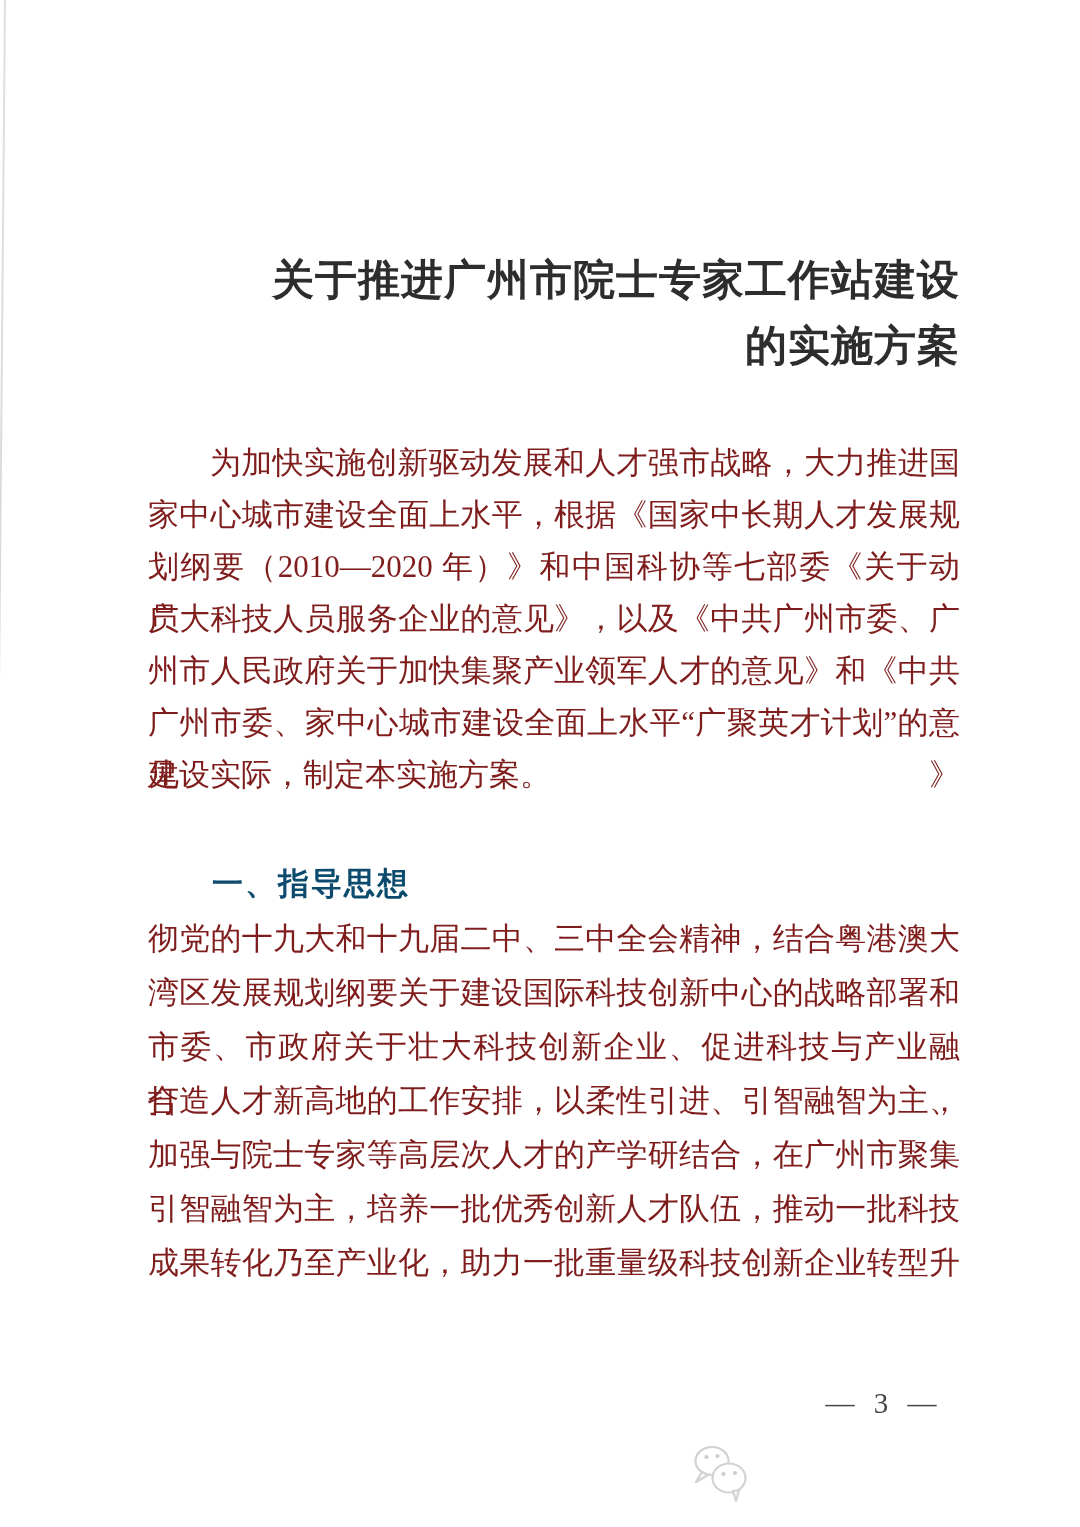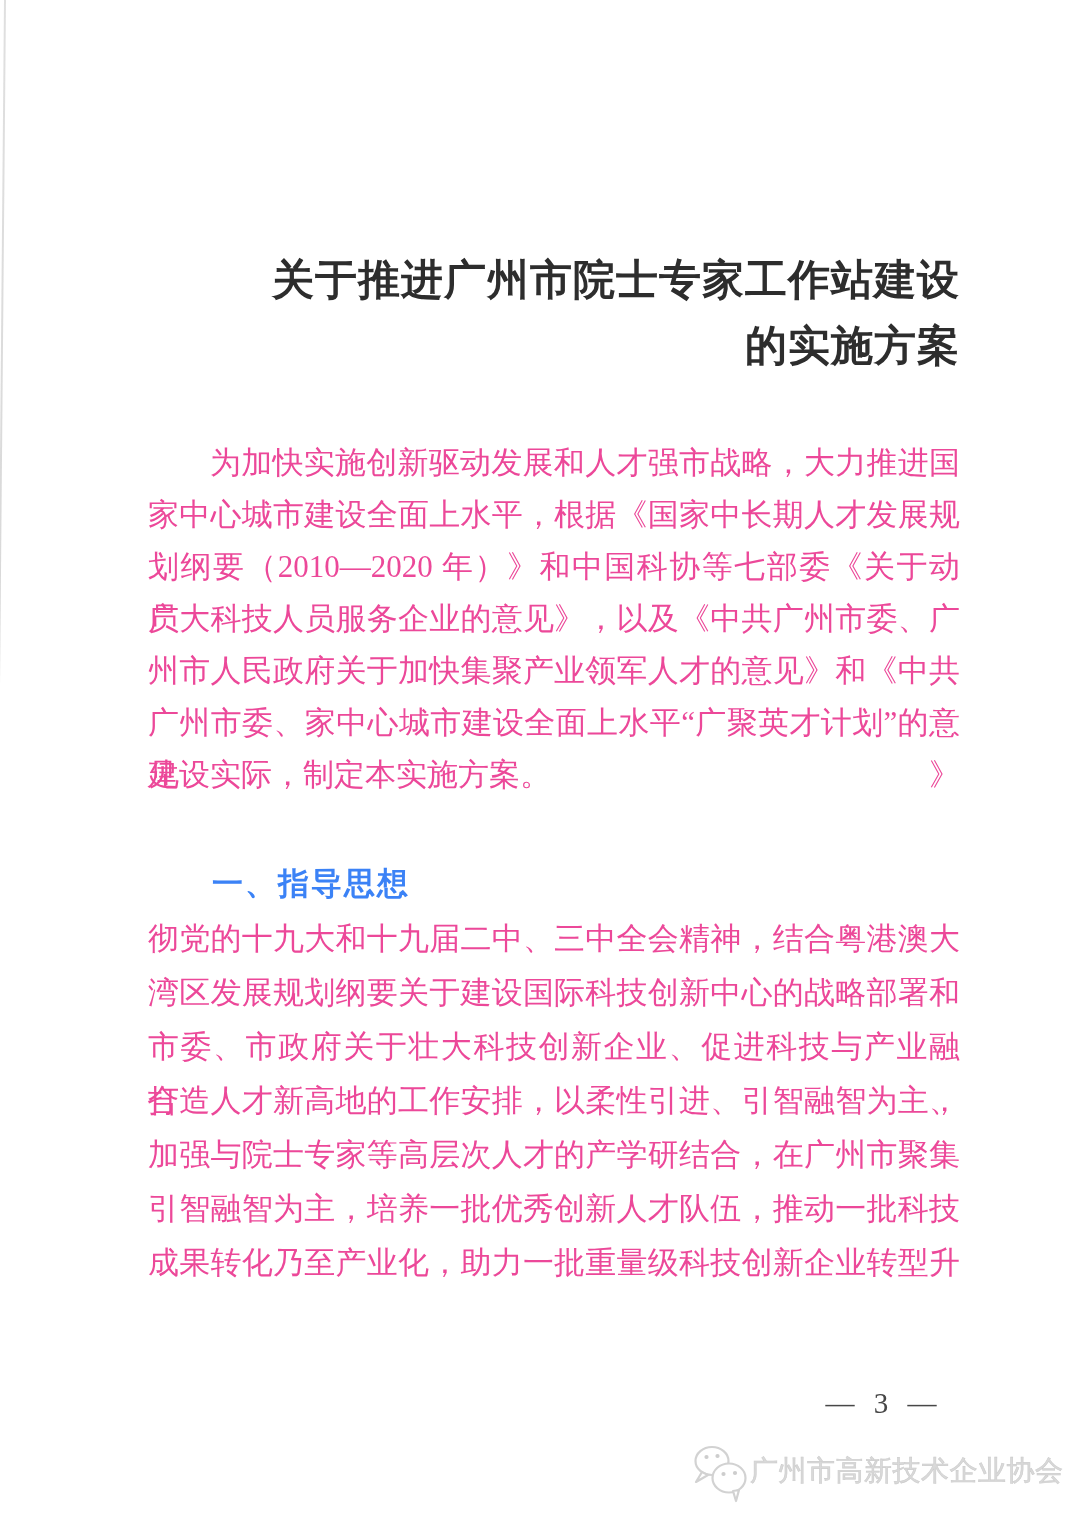--- a/index.html
+++ b/index.html
@@ -31,41 +31,41 @@
     line-height: 66px;
     font-weight: 700;
     letter-spacing: 1px;
     color: #2d2d2d;
   }
   .body-block { position: absolute; left: 148px; width: 812px; }
   .para1 { top: 437px; }
   .para2 { top: 912px; }
   .bline {
     font-size: 31px;
-    color: #ec4899;
+    color: #7f1d1d;
     text-align: justify;
     text-align-last: justify;
     white-space: normal;
   }
   .para1 .bline { height: 52px; line-height: 52px; }
   .para2 .bline { height: 54px; line-height: 54px; }
   .bline.indent { text-indent: 2em; }
   .bline.short { text-align-last: left; }
   .sec-heading {
     position: absolute;
     left: 148px; top: 862px;
     width: 812px;
     padding-left: 64px;
     box-sizing: border-box;
     font-family: "Liberation Sans", "DejaVu Sans", sans-serif;
     font-size: 31px;
     line-height: 44px;
     font-weight: 700;
     letter-spacing: 2px;
-    color: #3b82f6;
+    color: #0c4a6e;
   }
   .page-number {
     position: absolute;
     left: 806px; top: 1386px;
     width: 150px;
     font-size: 29px;
     line-height: 34px;
     color: #474747;
     word-spacing: 12px;
     text-align: center;
@@ -134,16 +134,15 @@
         <ellipse cx="37" cy="40" rx="16.5" ry="14.5"></ellipse>
         <path d="M41 53 L44 63 L47 52 Z" stroke-linejoin="round"></path>
       </g>
       <g fill="#cdcdcd" stroke="none">
         <circle cx="14.5" cy="19" r="2.1"></circle>
         <circle cx="25.5" cy="18" r="2.1"></circle>
         <circle cx="31.5" cy="36" r="2.1"></circle>
         <circle cx="43" cy="35" r="2.1"></circle>
       </g>
     </svg>
-    <span class="wm-text">广州市高新技术企业协会</span>
   </div>
 
 </div>
 
 </body></html>

